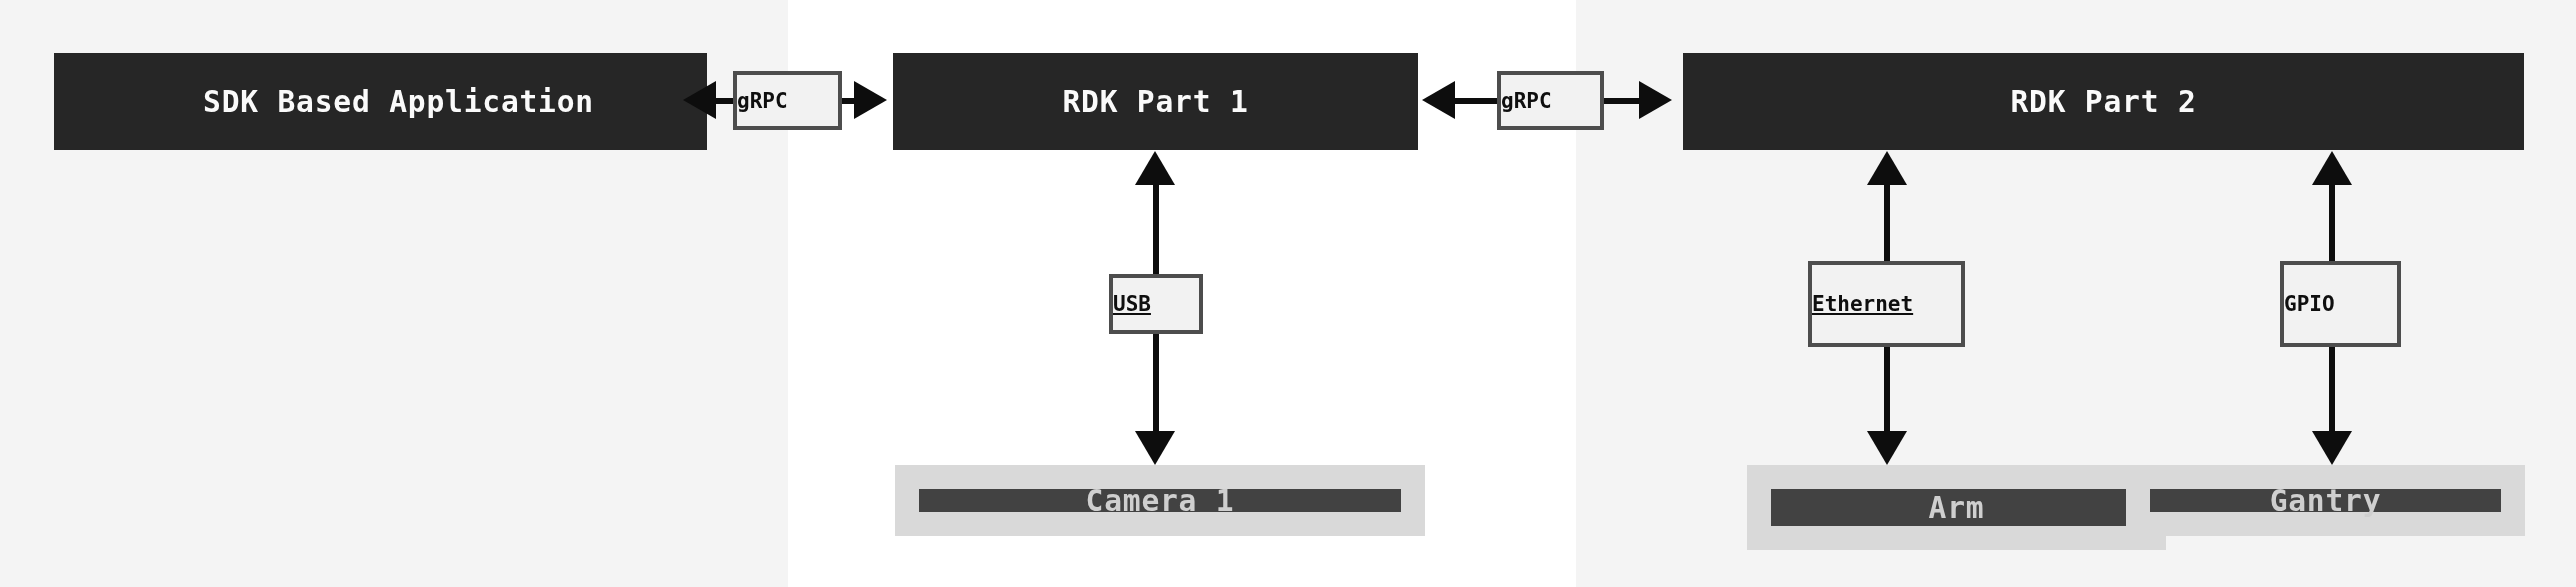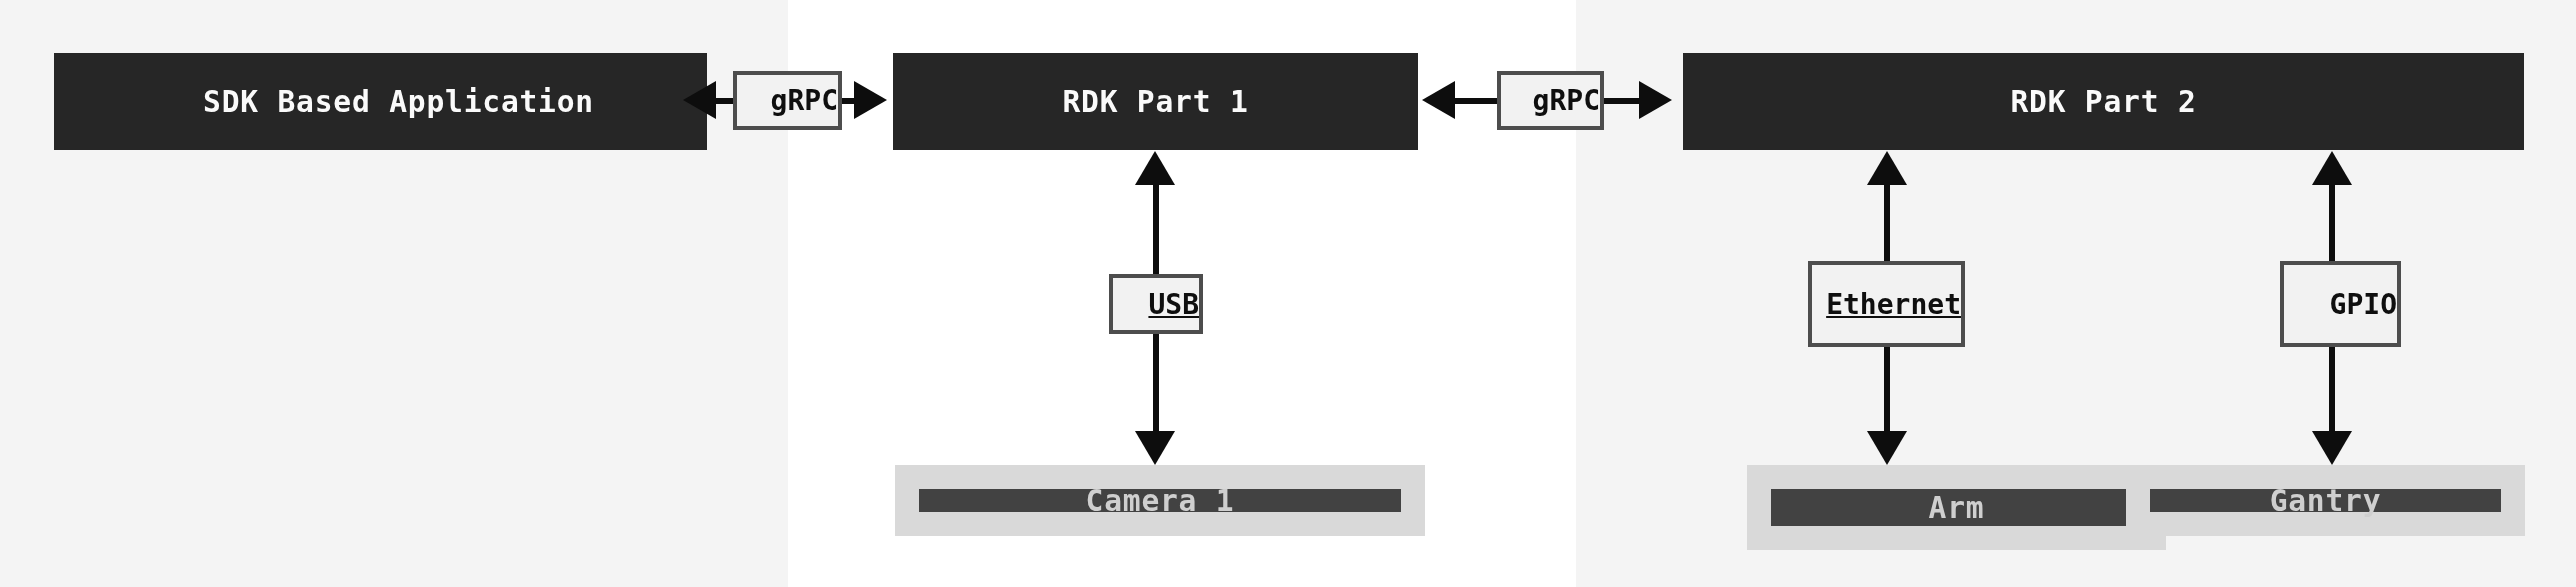--- a/index.html
+++ b/index.html
@@ -36,22 +36,22 @@
     font-size: 29.6px; font-weight: bold; letter-spacing: 0.8px;
     white-space: nowrap;
   }
 
   .edge-label {
     position: absolute;
     background: var(--label-bg);
     border: 4.1px solid var(--label-border);
     box-sizing: border-box;
     color: var(--label-text);
-    display: flex; align-items: center; justify-content: flex-end;
-    font-size: 28px; font-weight: bold;
+    display: flex; align-items: center; justify-content: flex-start;
+    font-size: 21px; font-weight: bold;
     white-space: nowrap;
     z-index: 3;
   }
 
   .device {
     position: absolute;
     background: var(--device-frame);
     box-sizing: border-box;
     padding: 24px;
     display: flex;

